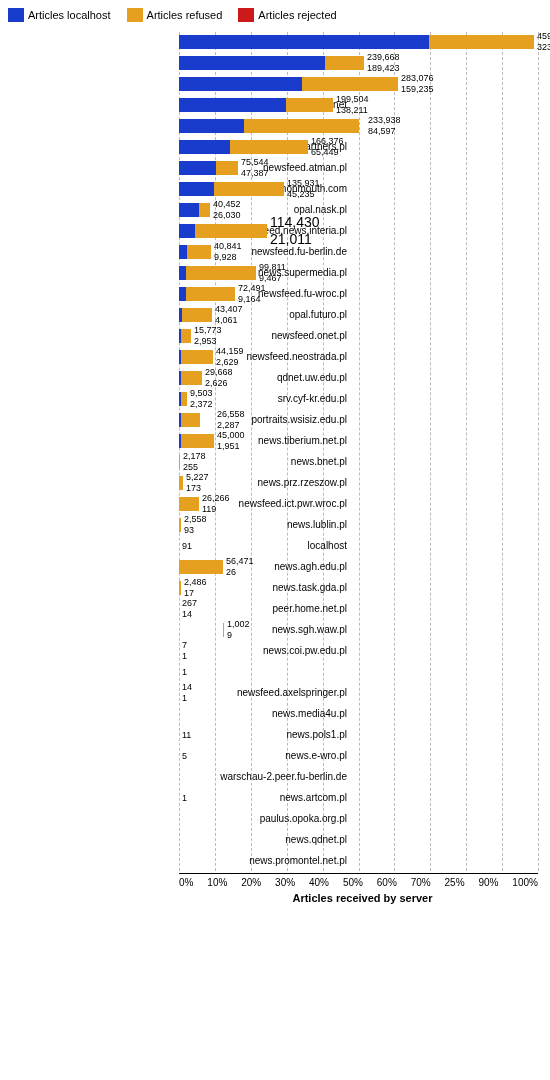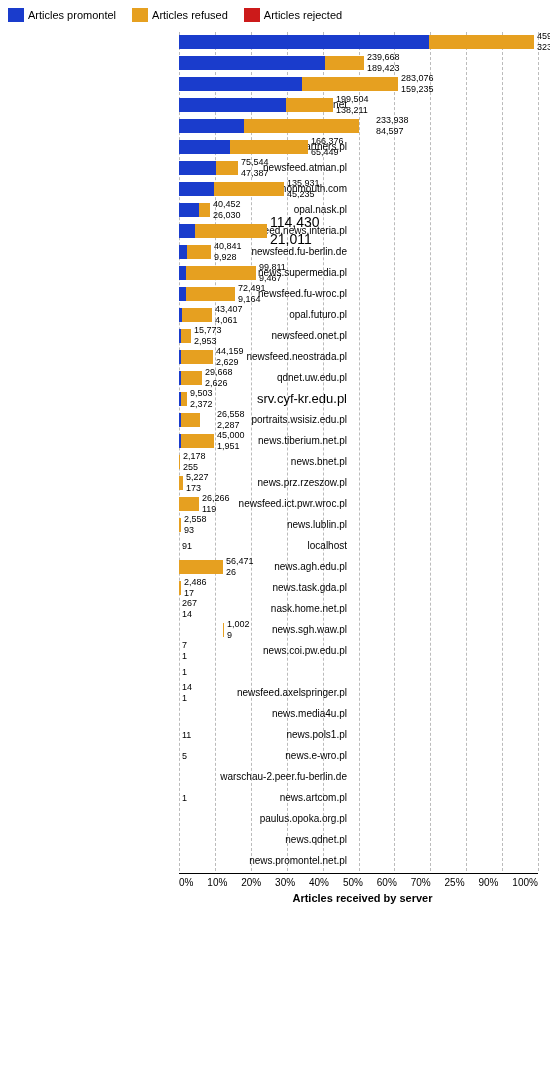--- a/index.html
+++ b/index.html
@@ -90,21 +90,21 @@
     }
   </style>
 </head>
 <body>
 
 <div class="chart-container">
 
   <div class="legend">
     <div class="legend-item">
       <span class="legend-box" style="background:#1a3ccc;"></span>
-      <span>Articles promontel</span>
+      <span>Articles localhost</span>
     </div>
     <div class="legend-item">
       <span class="legend-box" style="background:#e6a020;"></span>
       <span>Articles refused</span>
     </div>
     <div class="legend-item">
       <span class="legend-box" style="background:#cc1a1a;"></span>
       <span>Articles rejected</span>
     </div>
   </div>
@@ -156,21 +156,21 @@
             <div class="bar-segment" style="width: 107px; background: rgb(26, 60, 204);"></div>
             <div class="bar-segment" style="width: 47px; background: rgb(230, 160, 32);"></div>
             <span style="margin-left: 3px; font-size: 9px; white-space: nowrap; line-height: 1.2; display: inline-block; vertical-align: middle;">199,504<br>138,211</span>
           </div>
         </div>
         <div class="bar-row">
           <div class="row-label" style="font-size: 10px;">newsfeed.gazeta.pl</div>
           <div class="bar-wrap" style="flex: 1 1 0%; position: relative;">
             <div class="bar-segment" style="width: 65px; background: rgb(26, 60, 204);"></div>
             <div class="bar-segment" style="width: 115px; background: rgb(230, 160, 32);"></div>
-            <span style="margin-left: 17px; font-size: 9px; white-space: nowrap; line-height: 1.2; display: inline-block; vertical-align: middle;">233,938<br>84,597</span>
+            <span style="margin-left: 9px; font-size: 9px; white-space: nowrap; line-height: 1.2; display: inline-block; vertical-align: middle;">233,938<br>84,597</span>
           </div>
         </div>
         <div class="bar-row">
           <div class="row-label" style="font-size: 10px;">nf1.ipartners.pl</div>
           <div class="bar-wrap" style="flex: 1 1 0%; position: relative;">
             <div class="bar-segment" style="width: 51px; background: rgb(26, 60, 204);"></div>
             <div class="bar-segment" style="width: 78px; background: rgb(230, 160, 32);"></div>
             <span style="margin-left: 3px; font-size: 9px; white-space: nowrap; line-height: 1.2; display: inline-block; vertical-align: middle;">166,376<br>65,449</span>
           </div>
         </div>
@@ -256,21 +256,21 @@
         </div>
         <div class="bar-row">
           <div class="row-label" style="font-size: 10px;">qdnet.uw.edu.pl</div>
           <div class="bar-wrap" style="flex: 1 1 0%; position: relative;">
             <div class="bar-segment" style="width: 2px; background: rgb(26, 60, 204);"></div>
             <div class="bar-segment" style="width: 21px; background: rgb(230, 160, 32);"></div>
             <span style="margin-left: 3px; font-size: 9px; white-space: nowrap; line-height: 1.2; display: inline-block; vertical-align: middle;">29,668<br>2,626</span>
           </div>
         </div>
         <div class="bar-row">
-          <div class="row-label" style="font-size: 13px;">srv.cyf-kr.edu.pl</div>
+          <div class="row-label" style="font-size: 10px;">srv.cyf-kr.edu.pl</div>
           <div class="bar-wrap" style="flex: 1 1 0%; position: relative;">
             <div class="bar-segment" style="width: 2px; background: rgb(26, 60, 204);"></div>
             <div class="bar-segment" style="width: 6px; background: rgb(230, 160, 32);"></div>
             <span style="margin-left: 3px; font-size: 9px; white-space: nowrap; line-height: 1.2; display: inline-block; vertical-align: middle;">9,503<br>2,372</span>
           </div>
         </div>
         <div class="bar-row">
           <div class="row-label" style="font-size: 10px;">portraits.wsisiz.edu.pl</div>
           <div class="bar-wrap" style="flex: 1 1 0%; position: relative;">
             <div class="bar-segment" style="width: 2px; background: rgb(26, 60, 204);"></div>
@@ -328,21 +328,21 @@
           </div>
         </div>
         <div class="bar-row">
           <div class="row-label" style="font-size: 10px;">news.task.gda.pl</div>
           <div class="bar-wrap" style="flex: 1 1 0%; position: relative;">
             <div class="bar-segment" style="width: 2px; background: rgb(230, 160, 32);"></div>
             <span style="margin-left: 3px; font-size: 9px; white-space: nowrap; line-height: 1.2; display: inline-block; vertical-align: middle;">2,486<br>17</span>
           </div>
         </div>
         <div class="bar-row">
-          <div class="row-label" style="font-size: 10px;">nask.home.net.pl</div>
+          <div class="row-label" style="font-size: 10px;">peer.home.net.pl</div>
           <div class="bar-wrap" style="flex: 1 1 0%; position: relative;">
             <span style="margin-left: 3px; font-size: 9px; white-space: nowrap; line-height: 1.2; display: inline-block; vertical-align: middle;">267<br>14</span>
           </div>
         </div>
         <div class="bar-row">
           <div class="row-label" style="font-size: 10px;">news.sgh.waw.pl</div>
           <div class="bar-wrap" style="flex: 1 1 0%; position: relative; margin-left: 44px;">
             <div class="bar-segment" style="width: 1px; background: rgb(230, 160, 32);"></div>
             <span style="margin-left: 3px; font-size: 9px; white-space: nowrap; line-height: 1.2; display: inline-block; vertical-align: middle;">1,002<br>9</span>
           </div>

